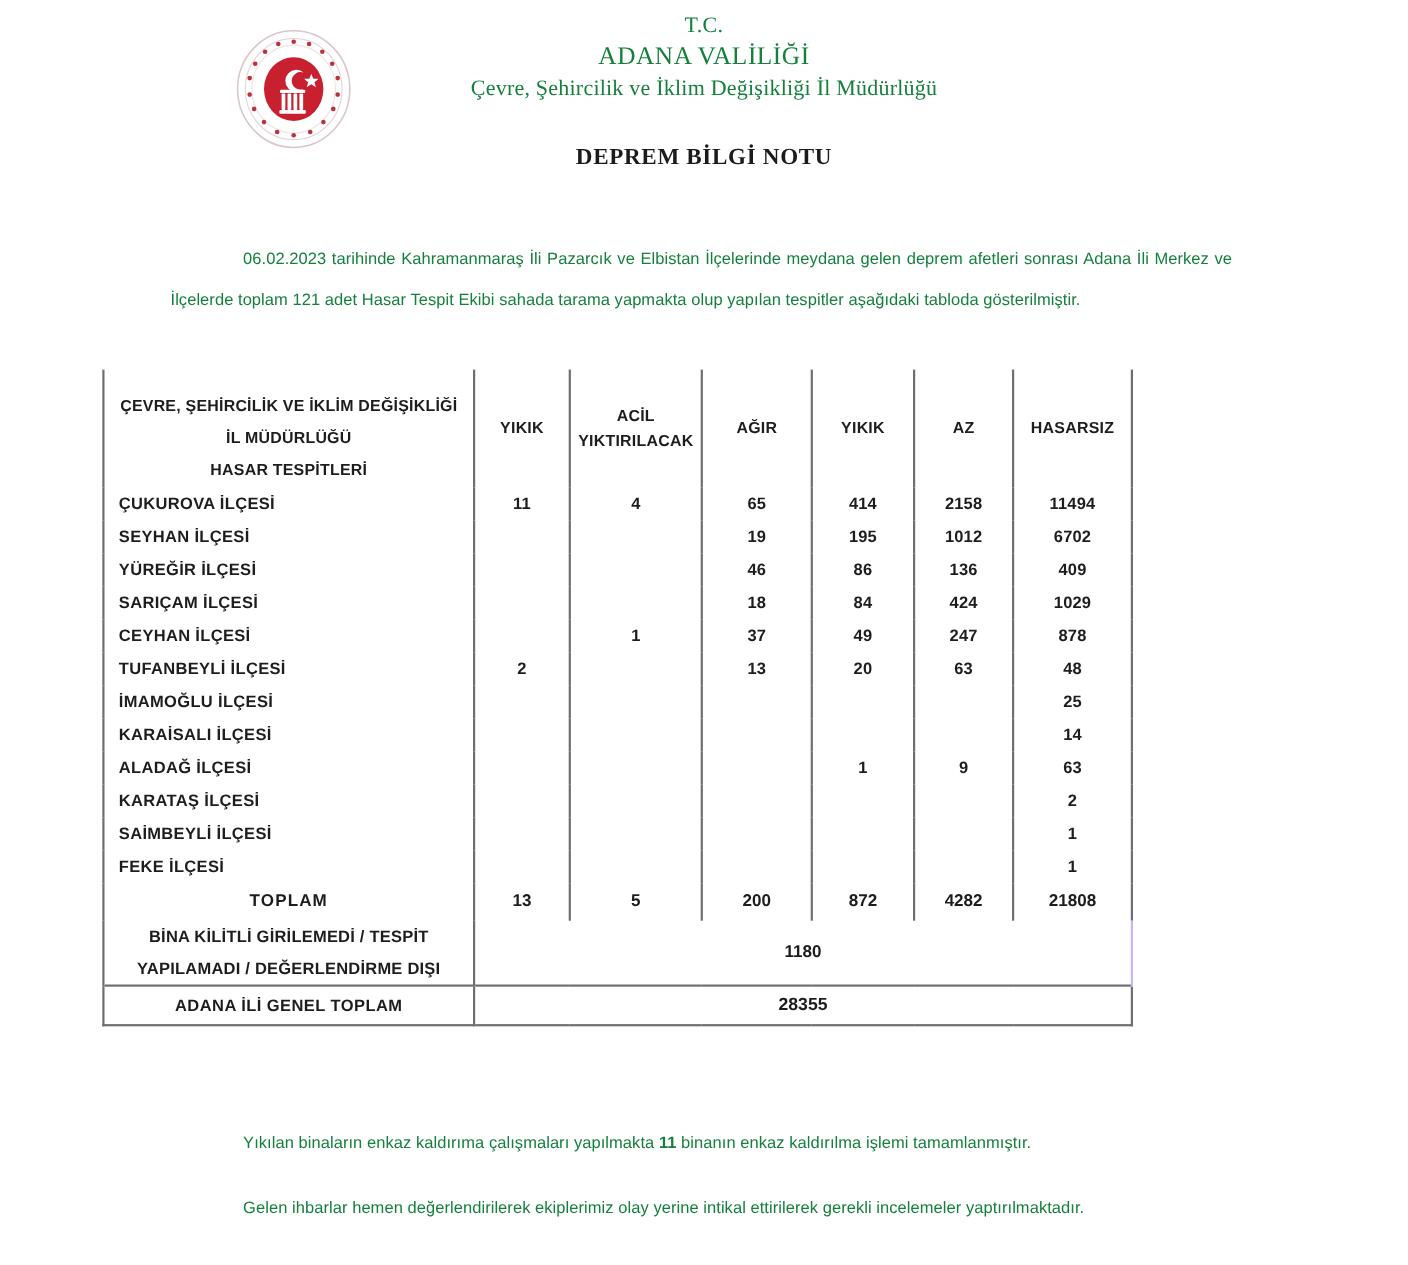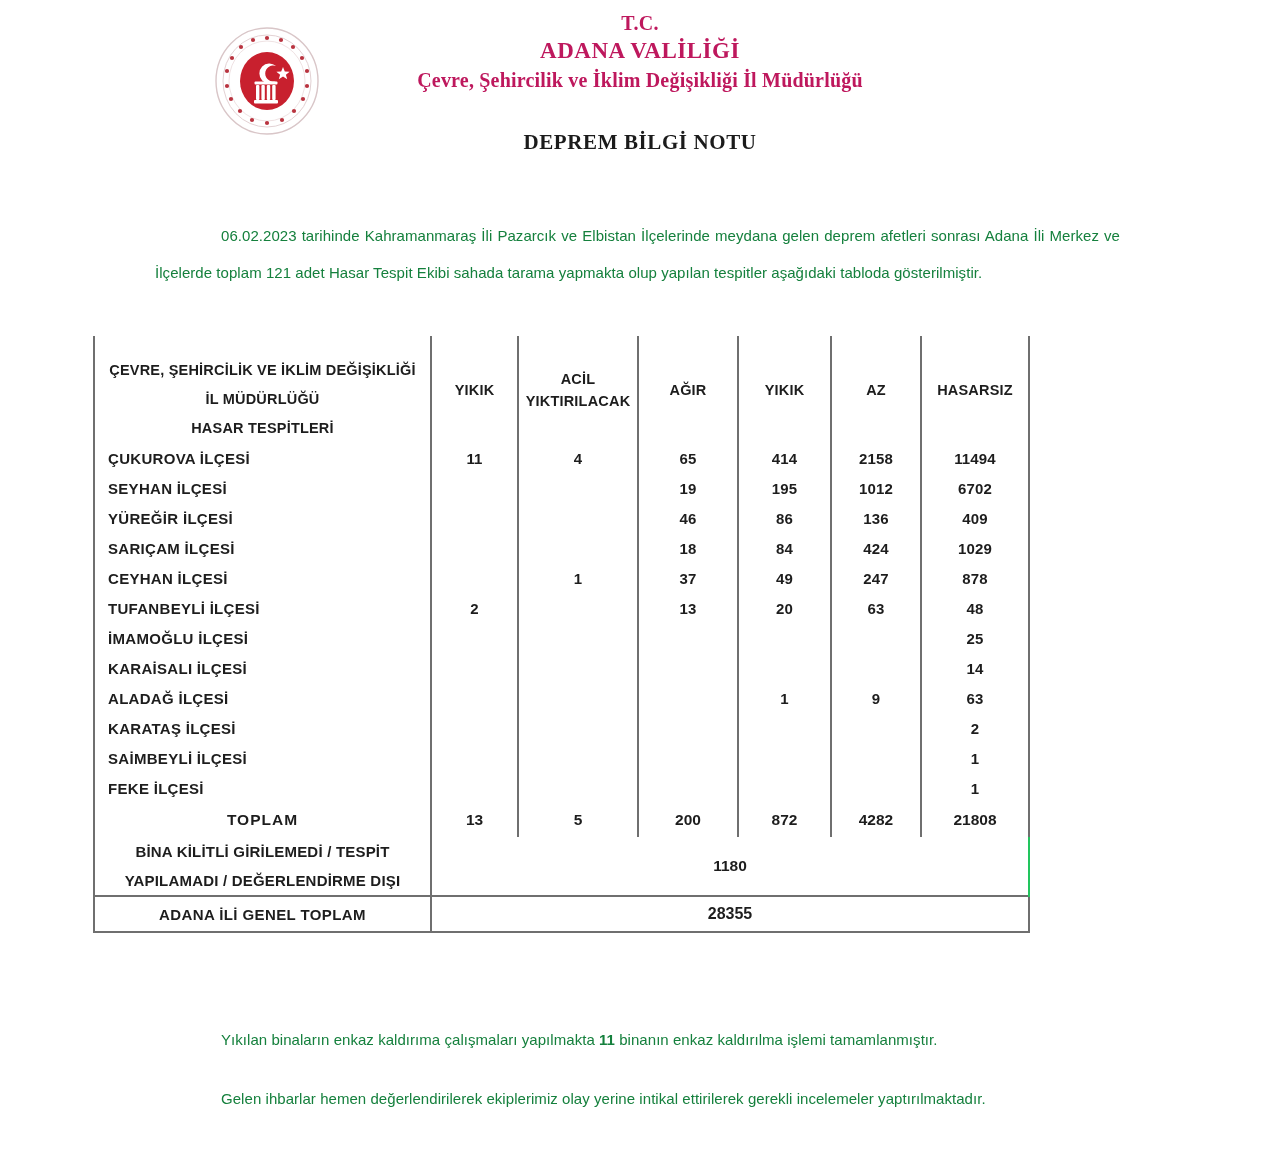--- a/index.html
+++ b/index.html
@@ -31,22 +31,22 @@
     width: 108px;
     height: 110px;
   }
   .header-titles {
     position: absolute;
     left: 330px;
     top: 10px;
     width: 620px;
     text-align: center;
     font-family: "Liberation Serif", serif;
-    font-weight: bold;
-    color: #be185d;
+    font-weight: normal;
+    color: #15803d;
   }
   .hdr-tc     { font-size: 20px; line-height: 26px; letter-spacing: .3px; }
   .hdr-valilik{ font-size: 23px; line-height: 30px; letter-spacing: .5px; }
   .hdr-mud    { font-size: 20px; line-height: 28px; letter-spacing: .2px; }
 
   .doc-title {
     position: absolute;
     left: 330px;
     top: 130px;
     width: 620px;
@@ -170,21 +170,21 @@
     line-height: 29px;
     font-size: 15px;
     letter-spacing: .2px;
     border-left: 2px solid #6f6f6f;
     border-right: 2px solid #6f6f6f;
     padding: 0 4px;
   }
   .row-locked td.val {
     text-align: center;
     font-size: 15.5px;
-    border-right: 2px solid #22c55e;
+    border-right: 2px solid #c4b5fd;
   }
   .row-locked td.name .lk1 { display:block; }
   .row-locked td.name .lk2 { display:block; }
 
   
   .row-grand td {
     height: 34px;
     border-top: 2px solid #6f6f6f;
     border-bottom: 2px solid #6f6f6f;
   }

